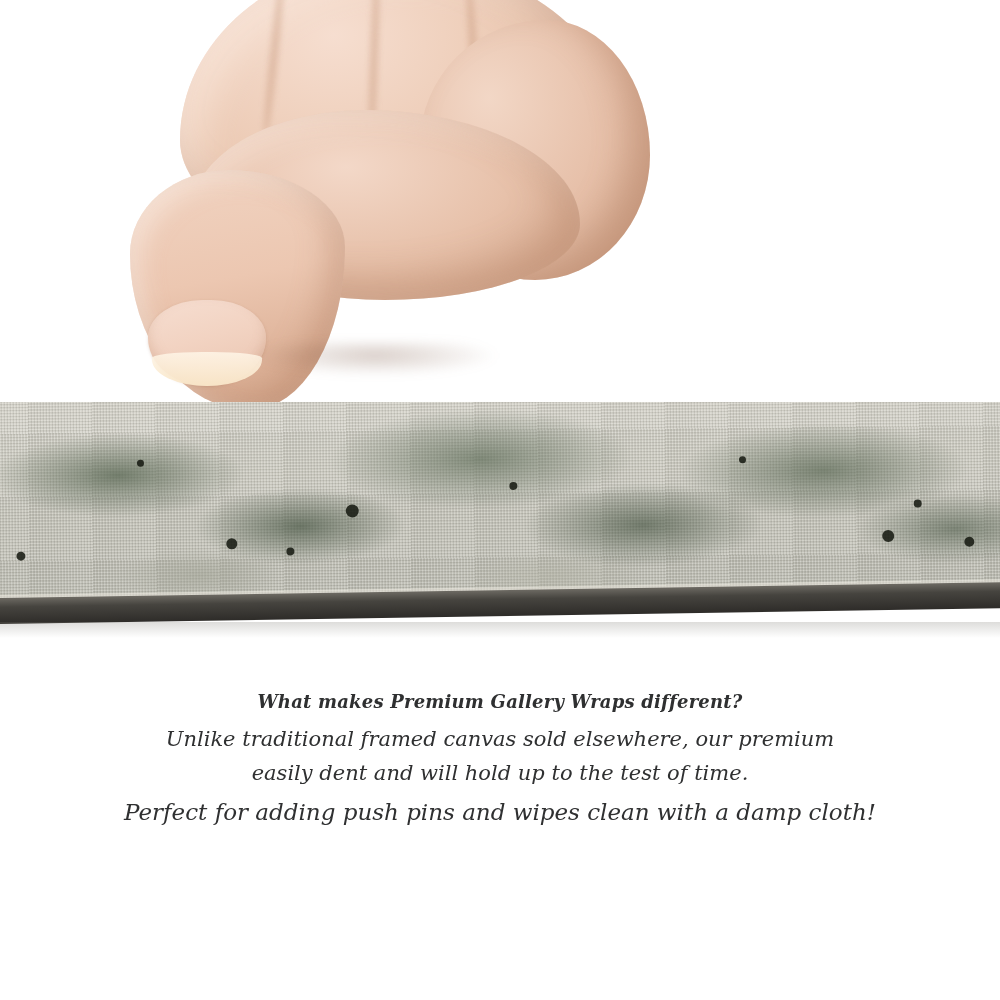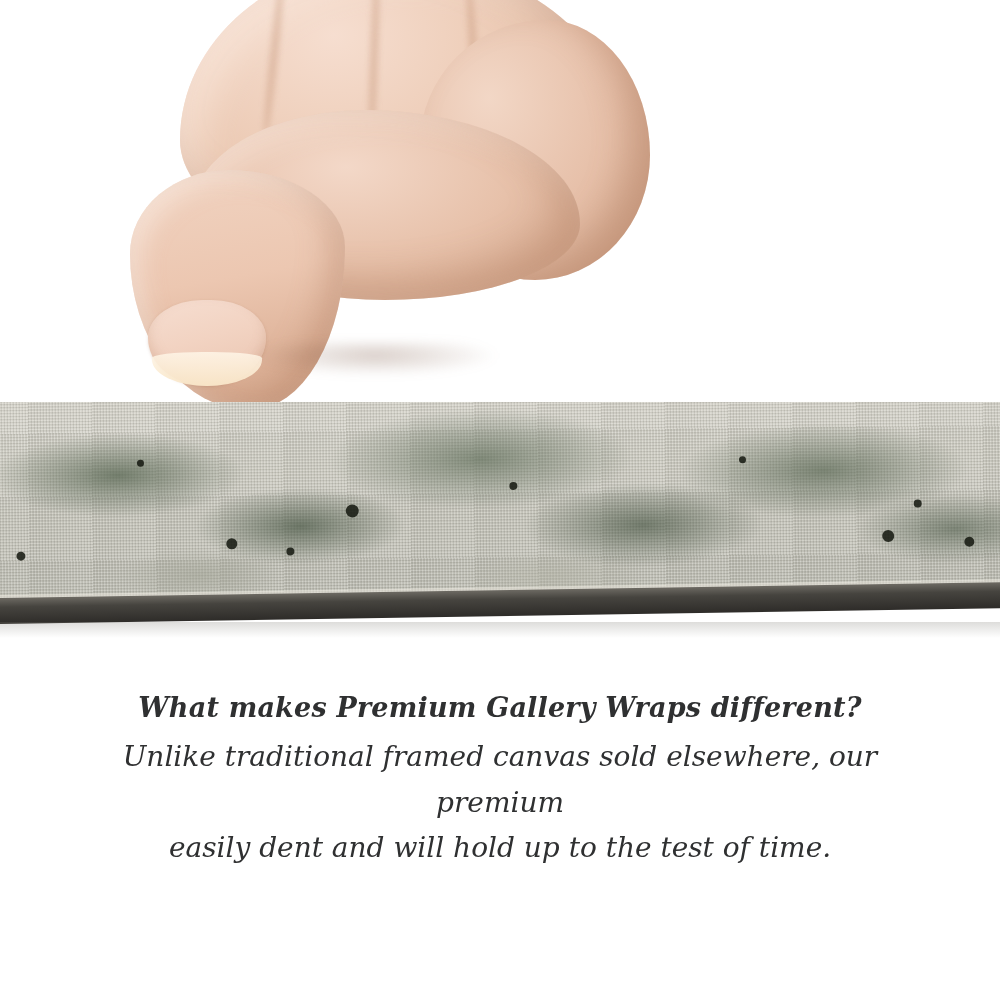--- a/index.html
+++ b/index.html
@@ -193,29 +193,29 @@
   .caption {
     position: absolute;
     left: 0;
     top: 690px;
     width: 1000px;
     text-align: center;
     color: #2f3031;
     font-family: "DejaVu Serif", serif;
   }
   .caption-heading {
-    font-size: 27px;
+    font-size: 18px;
     font-style: italic;
     font-weight: 700;
     line-height: 1.35;
     margin: 0 0 8px 0;
     letter-spacing: .2px;
   }
   .caption-body {
-    font-size: 28px;
+    font-size: 21px;
     font-style: italic;
     line-height: 1.62;
     margin: 0;
     padding: 0 80px;
   }
   .caption-body .line { display: block; }
   .caption-final {
     font-size: 23px;
     font-style: italic;
     line-height: 1.62;
@@ -261,15 +261,16 @@
 
     <div class="strip-shadow"></div>
   </div>
 
   <div class="caption">
     <p class="caption-heading">What makes Premium Gallery Wraps different?</p>
     <p class="caption-body">
       <span class="line">Unlike traditional framed canvas sold elsewhere, our premium</span>
       <span class="line">easily dent and will hold up to the test of time.</span>
     </p>
+    <p class="caption-final">Perfect for adding push pins and wipes clean with a damp cloth!</p>
   </div>
 
 </div>
 
 </body></html>

